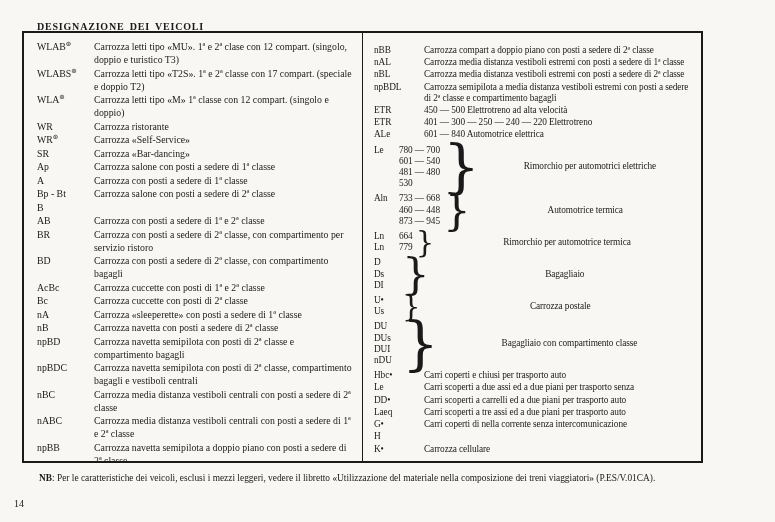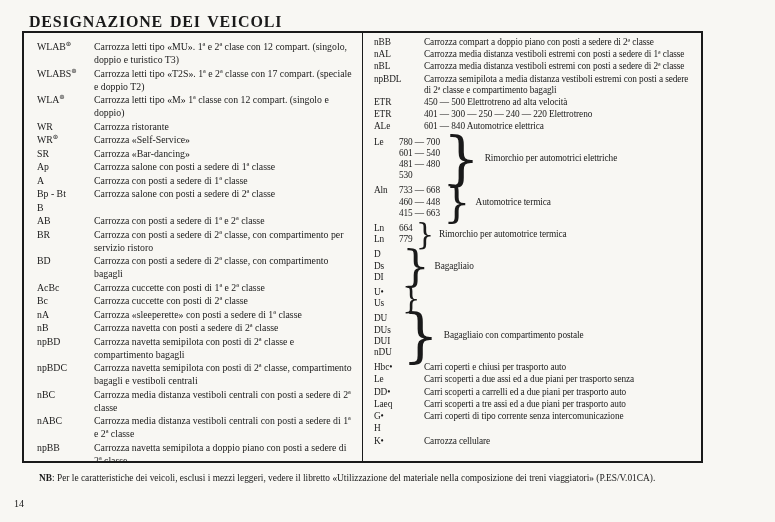--- a/index.html
+++ b/index.html
@@ -15,22 +15,22 @@
   .page{
     position:relative;
     width:775px;height:522px;
     background:var(--paper);
     color:var(--ink);
     overflow:hidden;
   }
   .page-title{
     position:absolute;
     top:9px;left:25px;
-    margin:4px;
-    font-size:16px;
+    margin:12px;
+    font-size:10px;
     font-weight:bold;
     letter-spacing:0.8px;
     word-spacing:2px;
   }
   .table-box{
     position:absolute;
     top:31px;left:22px;
     width:681px;height:432px;
     border:2px solid var(--ink);
     box-sizing:border-box;
@@ -41,21 +41,21 @@
   .col{box-sizing:border-box;}
   .col-left{
     width:339px;
     border-right:1.5px solid var(--ink);
     padding:7px 7px 3px 13px;
     font-size:9.8px;
     line-height:13px;
   }
   .col-right{
     flex:1;
-    padding:4px 6px 3px 11px;
+    padding:12px 6px 3px 11px;
     font-size:9.3px;
     line-height:11.2px;
     letter-spacing:-0.1px;
   }
   .row{display:flex;align-items:flex-start;}
   .col-left .row{margin-bottom:0.5px;}
   .col-right .row{margin-bottom:1px;}
   .code{
     flex:none;
     white-space:nowrap;
@@ -79,21 +79,21 @@
   .l-code{flex:none;min-width:25px;white-space:nowrap;}
   .l-num{white-space:nowrap;}
   .g-brace{
     flex:none;
     line-height:0;
     margin:0 5px 0 3px;
     font-family:"DejaVu Serif", serif;
     font-weight:400;
     align-self:center;
   }
-  .g-label{flex:1;}
+  .g-label{flex:1;text-align:center;}
   .footnote{
     position:absolute;
     left:39px;top:472px;
     width:736px;
     margin:0;
     font-size:9.4px;
     line-height:12px;
   }
   .footnote b{font-weight:bold;}
   .page-number{
@@ -254,21 +254,21 @@
             <div class="g-line">
               <span class="l-code">Aln</span>
               <span class="l-num">733 — 668</span>
             </div>
             <div class="g-line">
               <span class="l-code"></span>
               <span class="l-num">460 — 448</span>
             </div>
             <div class="g-line">
               <span class="l-code"></span>
-              <span class="l-num">415 — 663</span>
+              <span class="l-num">873 — 945</span>
             </div>
           </div>
     <span class="g-brace" style="font-size: 43.5px;">}</span>
     <span class="g-label">Automotrice termica</span>
   </div>
         <div class="group">
     <div class="g-lines">
             <div class="g-line">
               <span class="l-code">Ln</span>
               <span class="l-num">664</span>
@@ -304,20 +304,21 @@
             <div class="g-line">
               <span class="l-code">U•</span>
               <span class="l-num"></span>
             </div>
             <div class="g-line">
               <span class="l-code">Us</span>
               <span class="l-num"></span>
             </div>
           </div>
     <span class="g-brace" style="font-size: 29px;">}</span>
+    <span class="g-label">Carrozza postale</span>
   </div>
         <div class="group">
     <div class="g-lines">
             <div class="g-line">
               <span class="l-code">DU</span>
               <span class="l-num"></span>
             </div>
             <div class="g-line">
               <span class="l-code">DUs</span>
               <span class="l-num"></span>
@@ -325,41 +326,41 @@
             <div class="g-line">
               <span class="l-code">DUI</span>
               <span class="l-num"></span>
             </div>
             <div class="g-line">
               <span class="l-code">nDU</span>
               <span class="l-num"></span>
             </div>
           </div>
     <span class="g-brace" style="font-size: 58px;">}</span>
-    <span class="g-label">Bagagliaio con compartimento postale</span>
+    <span class="g-label">Bagagliaio con compartimento classe</span>
   </div>
         <div class="row">
     <span class="code"><span class="code-text">Hbc•</span></span>
     <span class="desc">Carri coperti e chiusi per trasporto auto</span>
   </div>
         <div class="row">
     <span class="code"><span class="code-text">Le</span></span>
     <span class="desc">Carri scoperti a due assi ed a due piani per trasporto senza</span>
   </div>
         <div class="row">
     <span class="code"><span class="code-text">DD•</span></span>
     <span class="desc">Carri scoperti a carrelli ed a due piani per trasporto auto</span>
   </div>
         <div class="row">
     <span class="code"><span class="code-text">Laeq</span></span>
     <span class="desc">Carri scoperti a tre assi ed a due piani per trasporto auto</span>
   </div>
         <div class="row">
     <span class="code"><span class="code-text">G•</span></span>
-    <span class="desc">Carri coperti di tipo corrente senza intercomunicazione</span>
+    <span class="desc">Carri coperti di nella corrente senza intercomunicazione</span>
   </div>
         <div class="row">
     <span class="code"><span class="code-text">H</span></span>
   </div>
         <div class="row">
     <span class="code"><span class="code-text">K•</span></span>
     <span class="desc">Carrozza cellulare</span>
   </div>
       </div>
   </div>

